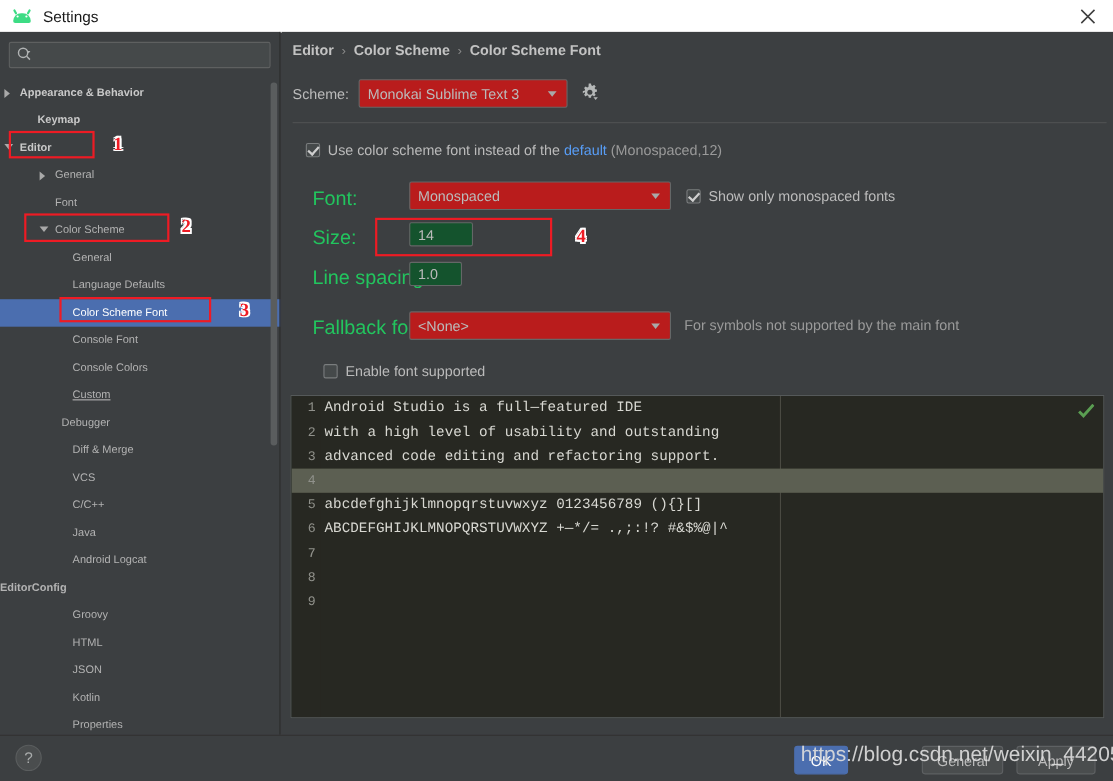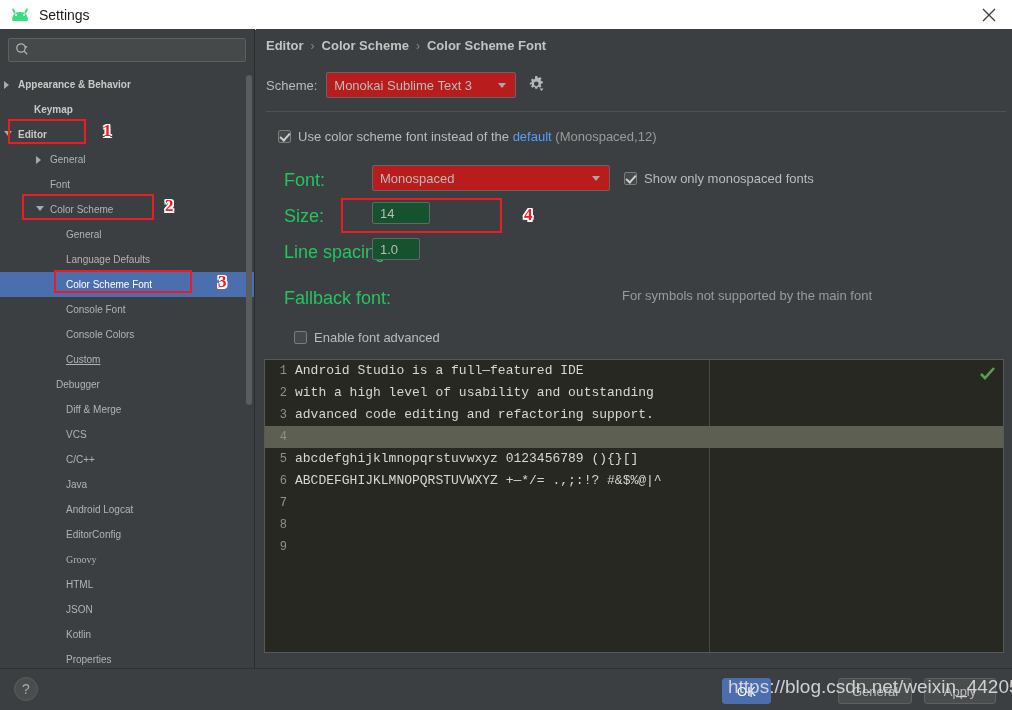--- a/index.html
+++ b/index.html
@@ -218,22 +218,22 @@
         <div class="tree-item selected"><span style="margin-left: 66px;">Color Scheme Font</span></div>
         <div class="tree-item"><span style="margin-left: 66px;">Console Font</span></div>
         <div class="tree-item"><span style="margin-left: 66px;">Console Colors</span></div>
         <div class="tree-item"><span style="margin-left: 66px; text-decoration: underline;">Custom</span></div>
         <div class="tree-item"><span style="margin-left: 56px;">Debugger</span></div>
         <div class="tree-item"><span style="margin-left: 66px;">Diff &amp; Merge</span></div>
         <div class="tree-item"><span style="margin-left: 66px;">VCS</span></div>
         <div class="tree-item"><span style="margin-left: 66px;">C/C++</span></div>
         <div class="tree-item"><span style="margin-left: 66px;">Java</span></div>
         <div class="tree-item"><span style="margin-left: 66px;">Android Logcat</span></div>
-        <div class="tree-item"><span style="margin-left: 66px;">EditorConfig</span></div>
-        <div class="tree-item"><span style="margin-left: 66px; font-family: Liberation Serif, serif;">Groovy</span></div>
+        <div class="tree-item"><span style=" font-weight: bold;">EditorConfig</span></div>
+        <div class="tree-item"><span style="margin-left: 66px;">Groovy</span></div>
         <div class="tree-item"><span style="margin-left: 66px;">HTML</span></div>
         <div class="tree-item"><span style="margin-left: 66px;">JSON</span></div>
         <div class="tree-item"><span style="margin-left: 66px;">Kotlin</span></div>
         <div class="tree-item"><span style="margin-left: 66px;">Properties</span></div>
       </div>
     <div class="sb-track"></div>
   </div>
   <div class="sidebar-divider"></div>
 
   <div class="content">
@@ -288,25 +288,29 @@
     <div class="textfield" style="left:116px;top:173px;width:58px;">
       <span class="tv">14</span>
     </div>
 
     <span class="form-label" style="left:28px;top:213px;">Line spacing:</span>
     <div class="textfield" style="left:116px;top:209px;width:48px;">
       <span class="tv">1.0</span>
     </div>
 
     <span class="form-label" style="left:28px;top:259px;">Fallback font:</span>
+    <div class="combo" style="left:116px;top:254px;width:236px;position:absolute;">
+      <span class="val">&lt;None&gt;</span>
+      <span class="caret"></span>
+    </div>
     <span class="hint" style="left:366px;top:259px;">For symbols not supported by the main font</span>
 
     <div class="chk-row" style="left:38px;top:301px;">
       <span class="cb"></span>
-      <span class="chk-label">Enable font advanced</span>
+      <span class="chk-label">Enable font supported</span>
     </div>
 
     <div class="preview">
       <div class="gutter"></div>
       <div class="vline"></div>
       <div id="preview-rows">
           <div class="prow">
             <span class="lnum">1</span>
             <span class="ptext">Android Studio is a full—featured IDE</span>
           </div>

